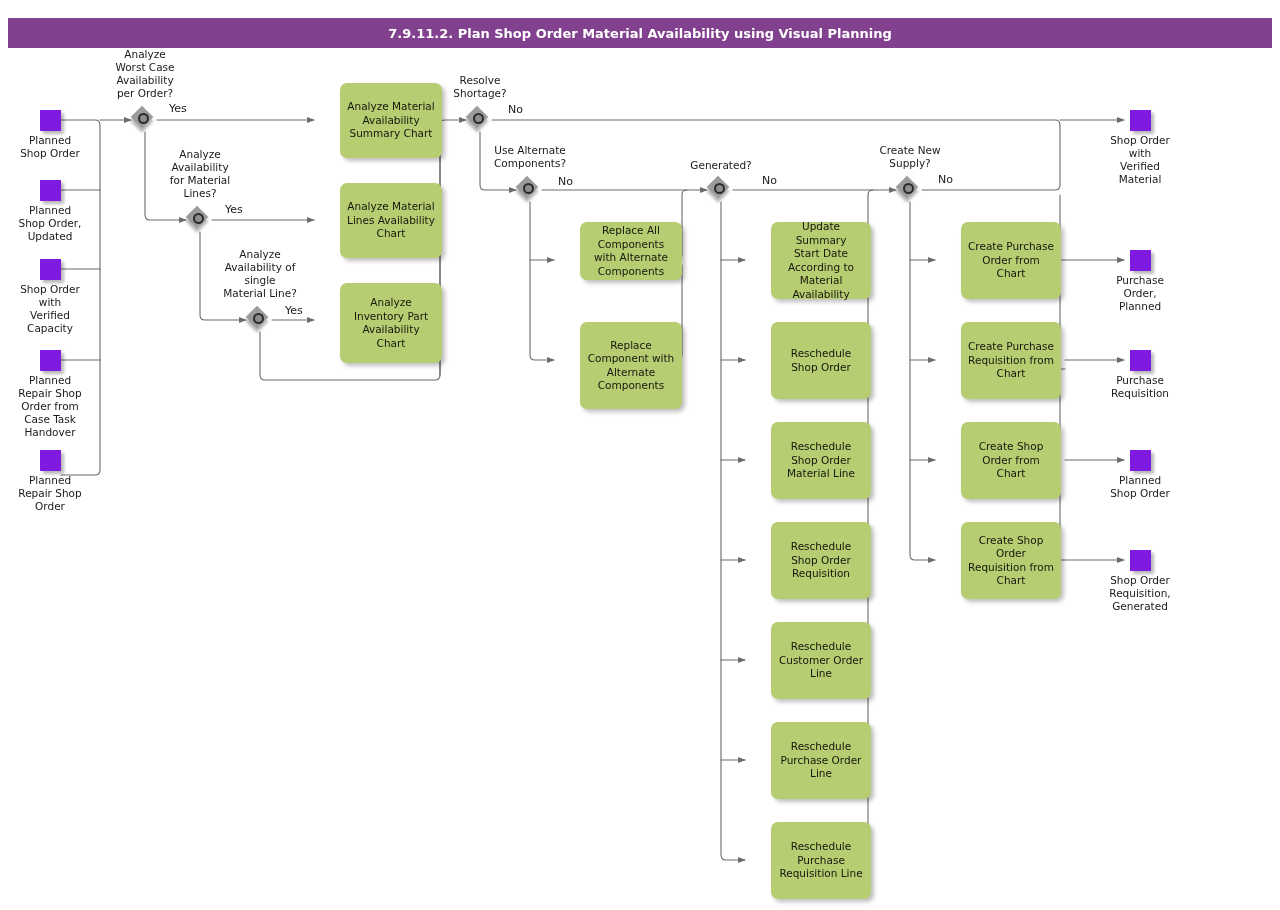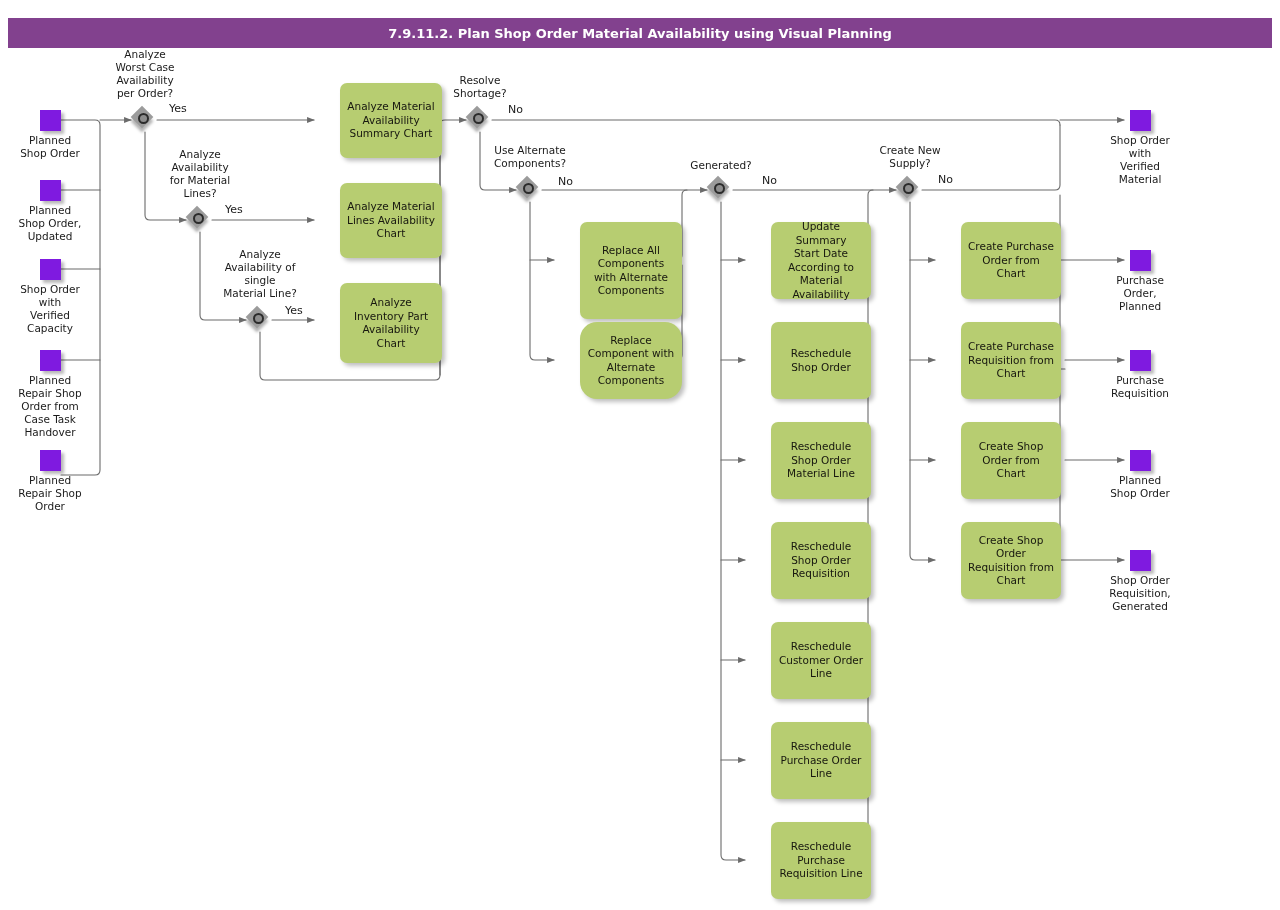--- a/index.html
+++ b/index.html
@@ -362,25 +362,25 @@
 Availability
 Summary Chart</div>
   <div class="activity" style="left:320px; top:183px; width:102px; height:75px;">Analyze Material
 Lines Availability
 Chart</div>
   <div class="activity" style="left:320px; top:283px; width:102px; height:80px;">Analyze
 Inventory Part
 Availability
 Chart</div>
 
-  <div class="activity" style="left:560px; top:222px; width:102px; height:97px;">Replace All
+  <div class="activity" style="left:560px; top:222px; width:102px; height:58px;">Replace All
 Components
 with Alternate
 Components</div>
-  <div class="activity" style="left:560px; top:322px; width:102px; height:77px;border-radius:17px;">Replace
+  <div class="activity" style="left:560px; top:322px; width:102px; height:87px;">Replace
 Component with
 Alternate
 Components</div>
 
   <div class="activity" style="left:751px; top:222px; width:100px; height:77px;">Update Summary
 Start Date
 According to
 Material
 Availability</div>
   <div class="activity" style="left:751px; top:322px; width:100px; height:77px;">Reschedule

